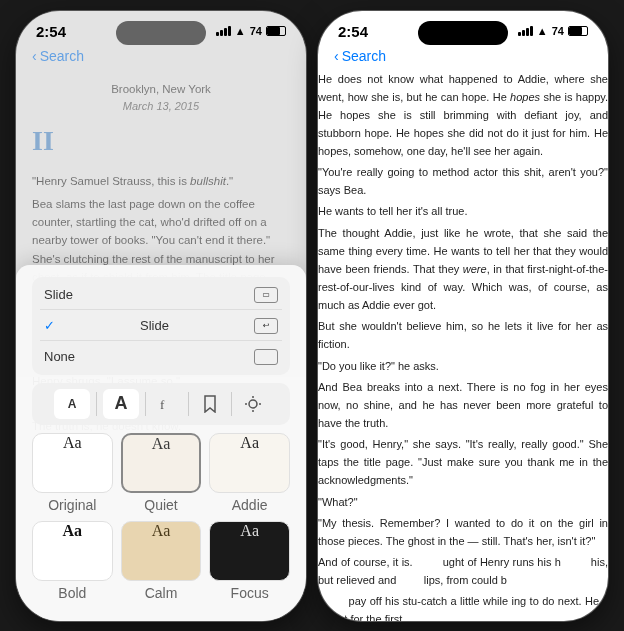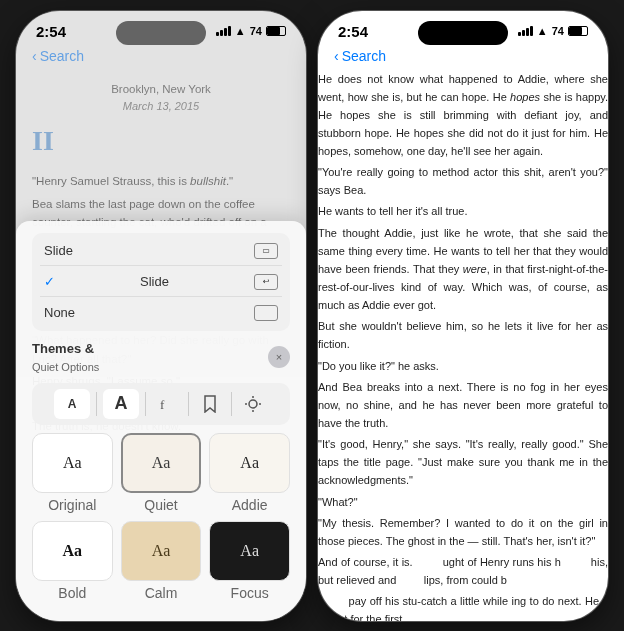--- a/index.html
+++ b/index.html
@@ -303,21 +303,20 @@
       align-items: center;
       gap: 4px;
       cursor: pointer;
     }
 
     .theme-preview {
       width: 100%;
       height: 60px;
       border-radius: 10px;
       display: flex;
-      align-items: center;
       justify-content: center;
       font-size: 18px;
       font-weight: 500;
       border: 1.5px solid #e0e0e0;
       position: relative;
       overflow: hidden;
     }
 
     .theme-preview.selected {
       border: 2.5px solid #888;
@@ -459,28 +458,20 @@
             <span class="check">✓</span>
             <span class="option-label">Slide</span>
             <div class="option-icon">↩</div>
           </div>
           <div class="slide-option">
             <span class="option-label">None</span>
             <div class="option-icon"></div>
           </div>
         </div>
 
-        <div class="themes-header">
-          <div>
-            <span style="font-size:13px;font-weight:600;color:#333">Themes &amp;</span>
-            <br>
-            <span style="font-size:11px;color:#666">Quiet Options</span>
-          </div>
-          <div class="close-btn">×</div>
-        </div>
 
         <div class="font-controls">
           <div class="font-btn">
             <span style="font-size:12px">A</span>
           </div>
           <div class="sep"></div>
           <div class="font-btn">
             <span style="font-size:18px;font-weight:700">A</span>
           </div>
           <div class="sep"></div>

